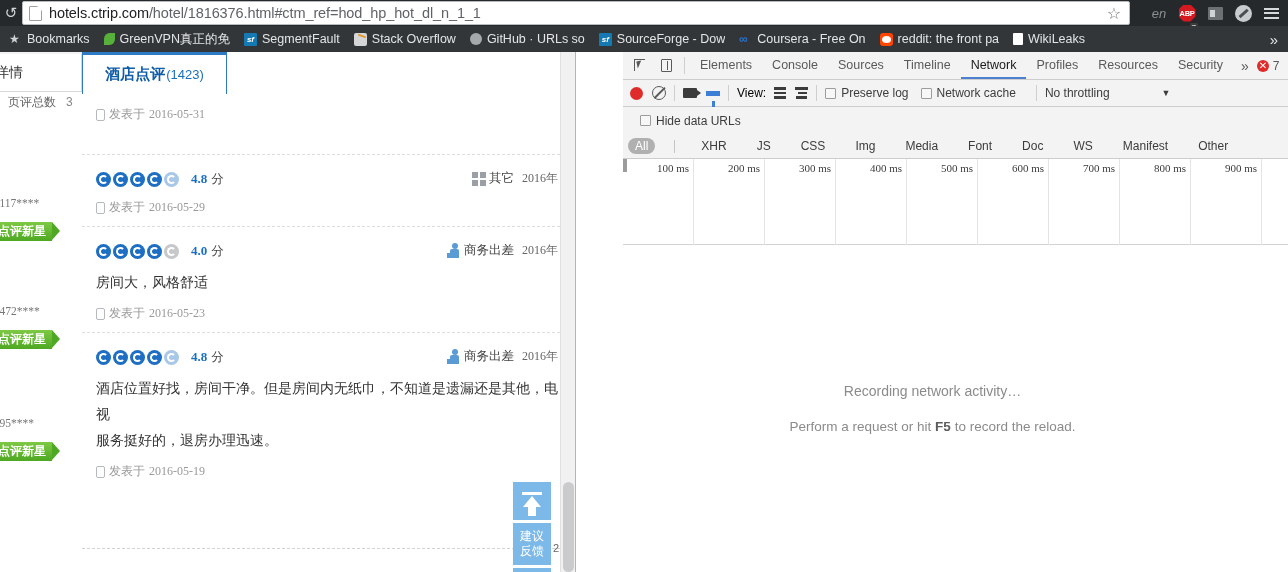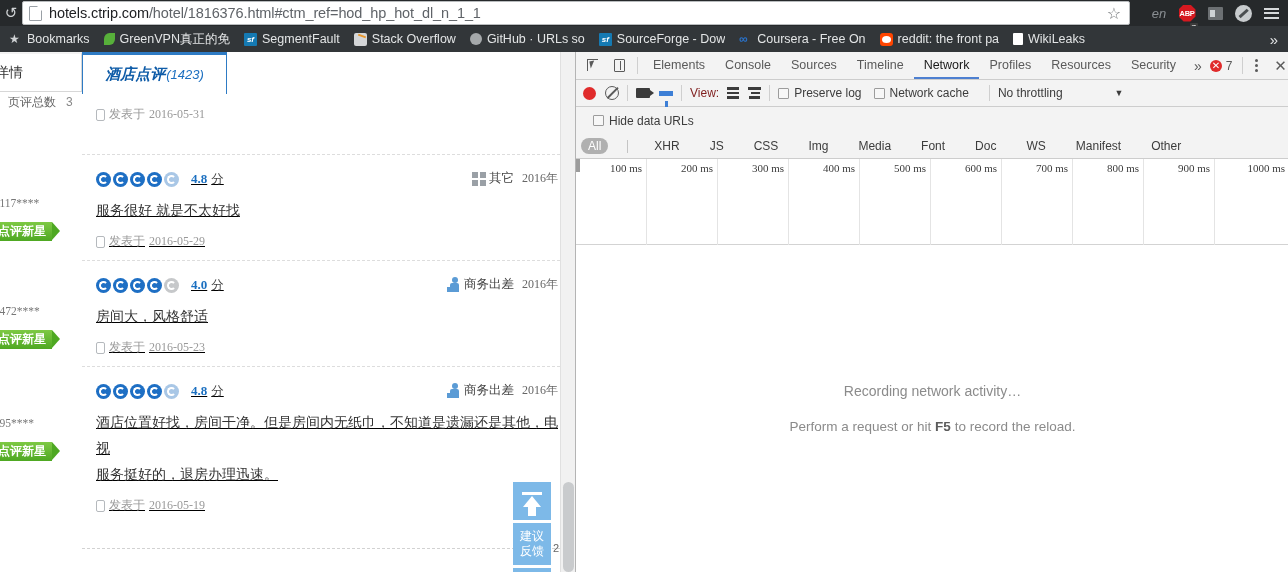--- a/index.html
+++ b/index.html
@@ -122,21 +122,21 @@
   .tab-inactive {
     position: absolute; left: -78px; top: 0; width: 160px; height: 40px;
     border: 1px solid #d7d7d7; border-top: 2px solid #f2f2f2;
     background: #fff; display: flex; align-items: center;
     justify-content: center; color: #333; font-size: 14px;
   }
   .tab-active {
     position: absolute; left: 82px; top: 0; width: 145px; height: 42px;
     border: 1px solid #2e7bc4; border-top: 3px solid #2e7bc4;
     border-bottom: none; background: #fff; display: flex;
-    align-items: center; justify-content: center; gap: 1px; font-style: italic;
+    align-items: center; justify-content: center; gap: 1px;
   }
   .tab-active .t-main { color: #0f5ca8; font-size: 15px; font-weight: bold; }
   .tab-active .t-cnt { color: #1c6fc0; font-size: 13px; }
 
   .left-col {
     position: absolute; left: 0; top: 40px; width: 82px; height: 480px;
     padding-left: 8px;
   }
   .lc-row { font-size: 12px; color: #666; padding: 2px 0 0 0; white-space: nowrap; }
   .lc-row .num { color: #888; margin-left: 10px; }
@@ -146,21 +146,21 @@
   }
   .rv-partial {
     height: 48px; position: relative;
   }
   .rv-partial .dots {
     position: absolute; left: 8px; top: 0; width: 465px; height: 6px;
     overflow: hidden; color: #bbb; font-size: 11px; letter-spacing: 2px;
     white-space: nowrap;
   }
   .review {
-    position: relative; border-top: 1px dashed #ddd; padding: 14px 0 10px 0; text-decoration: underline;
+    position: relative; border-top: 1px dashed #ddd; padding: 14px 0 10px 0;
   }
   .rv-head { display: flex; align-items: center; height: 20px; position: relative; }
   .stars { display: flex; gap: 2px; margin-left: 14px; }
   .cz {
     width: 15px; height: 15px; border-radius: 50%; background: #1e6fc4;
     position: relative; display: block;
   }
   .cz:before {
     content: ""; position: absolute; left: 3px; top: 3px; width: 9px; height: 9px;
     border-radius: 50%; border: 2.5px solid #fff; border-right-color: transparent;
@@ -233,20 +233,21 @@
   .pg-scroll { position: absolute; right: 0; top: 52px; width: 15px; height: 520px;
     background: #f1f1f1; border-left: 1px solid #e0e0e0; }
   .pg-scroll .thumb { position: absolute; left: 2px; top: 430px; width: 11px;
     height: 90px; background: #c9cbcd; border-radius: 6px; }
 
   
   .devtools {
     position: absolute; top: 52px; left: 575px; width: 713px; height: 520px;
     background: #fff; border-left: 1px solid #b4b4b4;
     font-family: "Liberation Sans", sans-serif;
+    padding-left: 47px;
   }
   .dt-tabbar {
     height: 28px; display: flex; align-items: center; background: #f3f3f3;
     border-bottom: 1px solid #cdcdcd; padding: 0 4px; gap: 0;
   }
   .dt-icbtn { width: 26px; height: 26px; display: flex; align-items: center;
     justify-content: center; flex: none; }
   .ic-inspect { width: 12px; height: 13px; position: relative; }
   .ic-inspect:before { content:""; position:absolute; left:0; top:0; width:10px; height:11px;
     border-left:1.5px solid #5a5a5a; border-top:1.5px solid #5a5a5a; }
@@ -286,21 +287,21 @@
   .cam-ic:after { content:""; position:absolute; right:-4px; top:2px;
     border-width: 3px 0 3px 4px; border-style: solid;
     border-color: transparent transparent transparent #3c3c3c; }
   .funnel-ic { width: 0; height: 0; border-left: 7px solid #3d7fd6;
     border-right: 7px solid #3d7fd6; border-top: 5px solid #3d7fd6;
     position: relative; flex: none; }
   .funnel-ic:after { content:""; position:absolute; left:-1.5px; top:5px;
     width:3px; height:6px; background:#3d7fd6; }
   .tb-gap { width: 9px; flex: none; }
   .tb-sep { width: 1px; height: 16px; background: #cfcfcf; margin: 0 8px; flex: none; }
-  .view-lbl { color: #7f1d1d; font-size: 12px; margin-right: 8px; }
+  .view-lbl { color: #000000; font-size: 12px; margin-right: 8px; }
   .vlist { display: flex; flex-direction: column; gap: 2px; }
   .vlist i { display: block; width: 12px; height: 2.5px; background: #3c3c3c; }
   .vlist i:before { }
   .vwater { display: flex; flex-direction: column; gap: 2px; align-items: flex-start; }
   .vwater i { display: block; height: 2.5px; background: #3c3c3c; }
   .cb { width: 11px; height: 11px; border: 1px solid #9c9c9c; background: #f7f7f7;
     border-radius: 1px; flex: none; margin-right: 5px; }
   .cb-lbl { color: #3c3c3c; font-size: 12px; margin-right: 12px; }
   .throttle { color: #3c3c3c; font-size: 12px; }
   .throttle-arrow { margin-left: 52px; color: #3c3c3c; font-size: 9px; }
@@ -472,21 +473,20 @@
                   <i></i>
                   <i></i>
                   <i></i>
                   <i></i>
                 </span>
               <span class="type">其它</span>
             </span>
             <span class="yr">2016年</span>
           </span>
         </div>
-        <div class="rv-body">服务很好  就是不太好找</div>
         <div class="rv-date">
           <span class="ic-phone"></span>
           <span>发表于</span>
             <span>2016-05-29</span>
         </div>
       </div>
 
       <div class="review">
         <div class="rv-head">
           <span class="stars">

